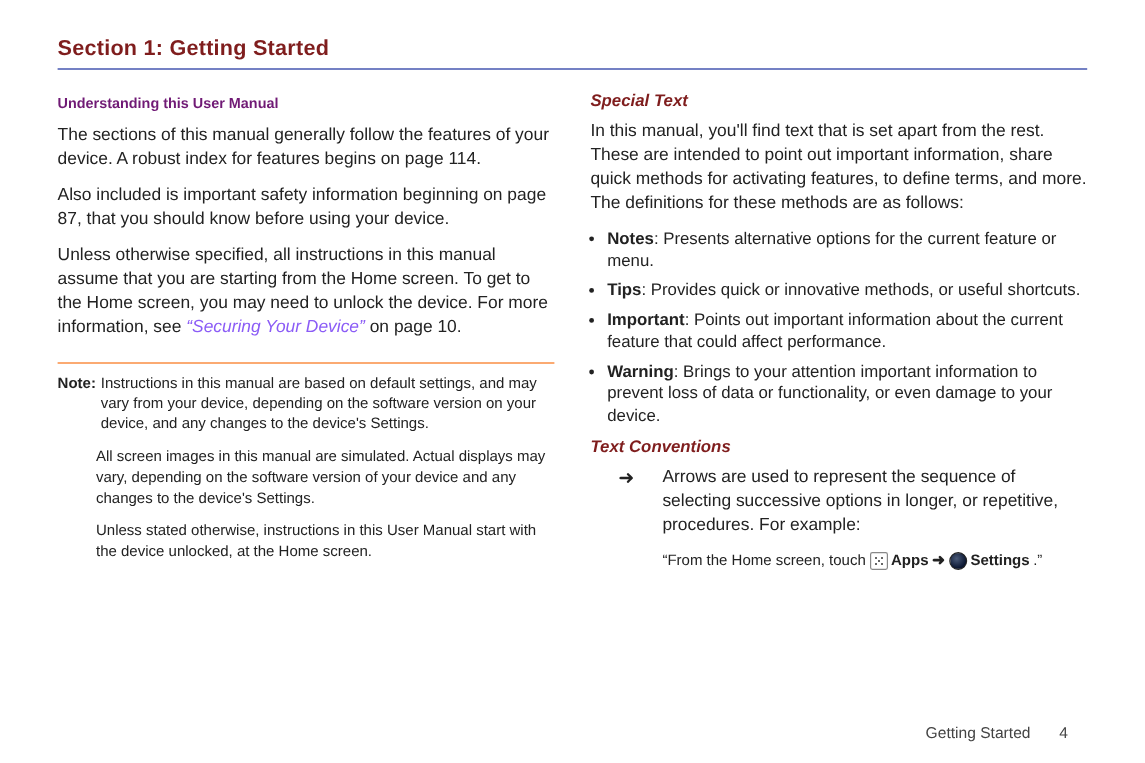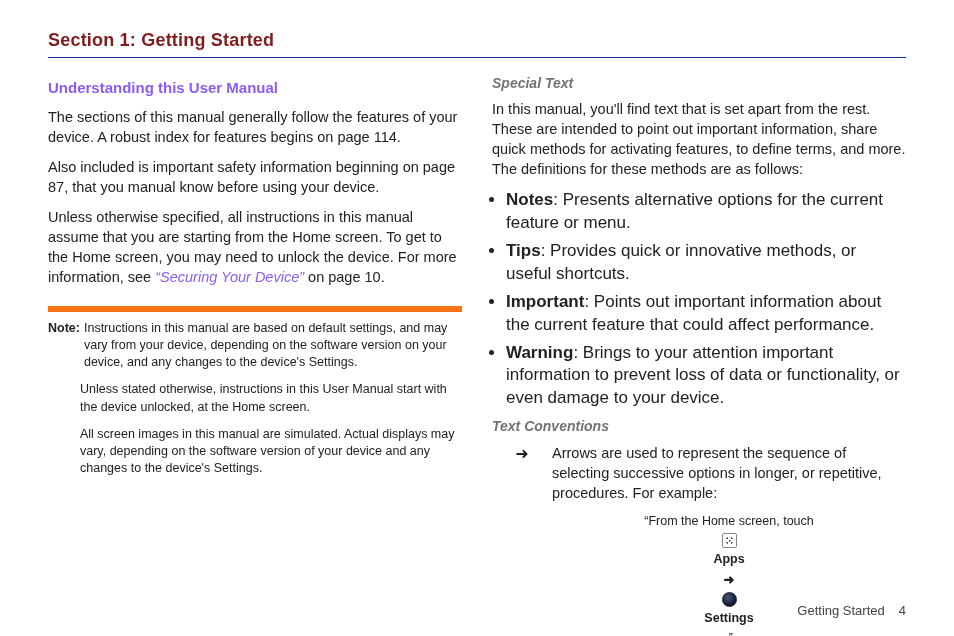--- a/index.html
+++ b/index.html
@@ -30,92 +30,92 @@
   .col {
     flex: 1;
     font-family: "Arial Narrow", Arial, sans-serif;
     font-stretch: condensed;
     font-size: 14.5px;
     line-height: 1.38;
     color: #222;
   }
   .col p { margin-bottom: 10px; }
   .h2 {
-    color: #8b5cf6;
+    color: #701a75;
     font-weight: 800;
-    font-size: 15px;
+    font-size: 12px;
     margin: 6px 0 8px 0;
     font-stretch: condensed;
   }
   .h3 {
-    color: #737373;
+    color: #7f1d1d;
     font-style: italic;
     font-weight: 700;
     font-size: 14px;
     margin: 2px 0 6px 0;
     font-stretch: condensed;
   }
   .xref { font-style: italic; color:#8b5cf6; }
   .note-block {
-    border-top: 6px solid #f97316;
+    border-top: 1px solid #f97316;
     padding-top: 8px;
     margin-top: 19px;
     font-size: 12.5px;
   }
   .note-block .note-row { display:flex; margin-bottom:10px; }
   .note-label { font-weight:700; white-space:nowrap; margin-right:4px; }
   .note-indent { margin-left: 32px; }
   ul.bullets { list-style: disc; padding-left: 14px; margin-bottom:8px; }
-  ul.bullets li { font-size:17px; margin-bottom:6px; line-height:1.32; }
+  ul.bullets li { font-size:14px; margin-bottom:6px; line-height:1.32; }
   ul.bullets li b { font-weight:700; }
   .arrow-row { display:flex; margin:6px 0 10px 0; }
   .arrow-sym { width:60px; text-align:center; font-size:16px; color:#222; flex-shrink:0; }
   .arrow-text { flex:1; }
-  .example-line { font-size:12.5px; margin-left:60px; display:flex; align-items:center; flex-wrap:wrap; gap:3px;flex-direction:column; }
+  .example-line { font-size:12.5px; margin-left:60px; display:flex; align-items:center; flex-wrap:wrap; gap:3px; }
   .example-line .q { }
   .ic { width:15px; height:15px; display:inline-block; vertical-align:middle; }
   .ic-apps { border:1px solid #888; border-radius:2px; position:relative; background:#fff; }
   .ic-apps::before { content:""; position:absolute; inset:2px; background:
     radial-gradient(circle at 25% 25%, #666 1px, transparent 1px),
     radial-gradient(circle at 75% 25%, #666 1px, transparent 1px),
     radial-gradient(circle at 25% 75%, #666 1px, transparent 1px),
     radial-gradient(circle at 75% 75%, #666 1px, transparent 1px),
     radial-gradient(circle at 50% 50%, #666 1px, transparent 1px);
   }
   .ic-settings { border-radius:50%; background: radial-gradient(circle at 40% 35%, #4a5a78 0%, #0a1530 70%); border:1px solid #222; }
   .arrow-inline { font-size:13px; font-weight:700; }
   .footer {
-    position:absolute; bottom:18px; right:48px;
+    position:absolute; bottom:18px; right:64px;
     font-family: "Arial Narrow", Arial, sans-serif;
     font-stretch: condensed; font-size:13px; color:#444;
-    display:flex; align-items:center; gap:14px;
+    display:flex; align-items:center; gap:24px;
   }
   .footer .pg { color:#444; }
 </style>
 </head>
 <body>
 
 <h1 class="section-title">Section 1: Getting Started</h1>
 
 <div class="columns">
 
   <div class="col">
     <div class="h2">Understanding this User Manual</div>
     <p>The sections of this manual generally follow the features of your device. A robust index for features begins on page 114.</p>
-    <p>Also included is important safety information beginning on page 87, that you manual know before using your device.</p>
+    <p>Also included is important safety information beginning on page 87, that you should know before using your device.</p>
     <p>
       <span>Unless otherwise specified, all instructions in this manual assume that you are starting from the Home screen. To get to the Home screen, you may need to unlock the device. For more information, see </span><span class="xref">“Securing Your Device”</span><span> on page 10.</span>
     </p>
     <div class="note-block">
       <div class="note-row">
         <span class="note-label">Note:</span>
         <span>Instructions in this manual are based on default settings, and may vary from your device, depending on the software version on your device, and any changes to the device's Settings.</span>
       </div>
+      <p class="note-indent">All screen images in this manual are simulated. Actual displays may vary, depending on the software version of your device and any changes to the device's Settings.</p>
       <p class="note-indent">Unless stated otherwise, instructions in this User Manual start with the device unlocked, at the Home screen.</p>
-      <p class="note-indent">All screen images in this manual are simulated. Actual displays may vary, depending on the software version of your device and any changes to the device's Settings.</p>
     </div>
   </div>
 
   <div class="col">
     <div class="h3">Special Text</div>
     <p>In this manual, you'll find text that is set apart from the rest. These are intended to point out important information, share quick methods for activating features, to define terms, and more. The definitions for these methods are as follows:</p>
     <ul class="bullets">
       <li><b>Notes</b><span>: Presents alternative options for the current feature or menu.</span></li>
       <li><b>Tips</b><span>: Provides quick or innovative methods, or useful shortcuts.</span></li>
       <li><b>Important</b><span>: Points out important information about the current feature that could affect performance.</span></li>

